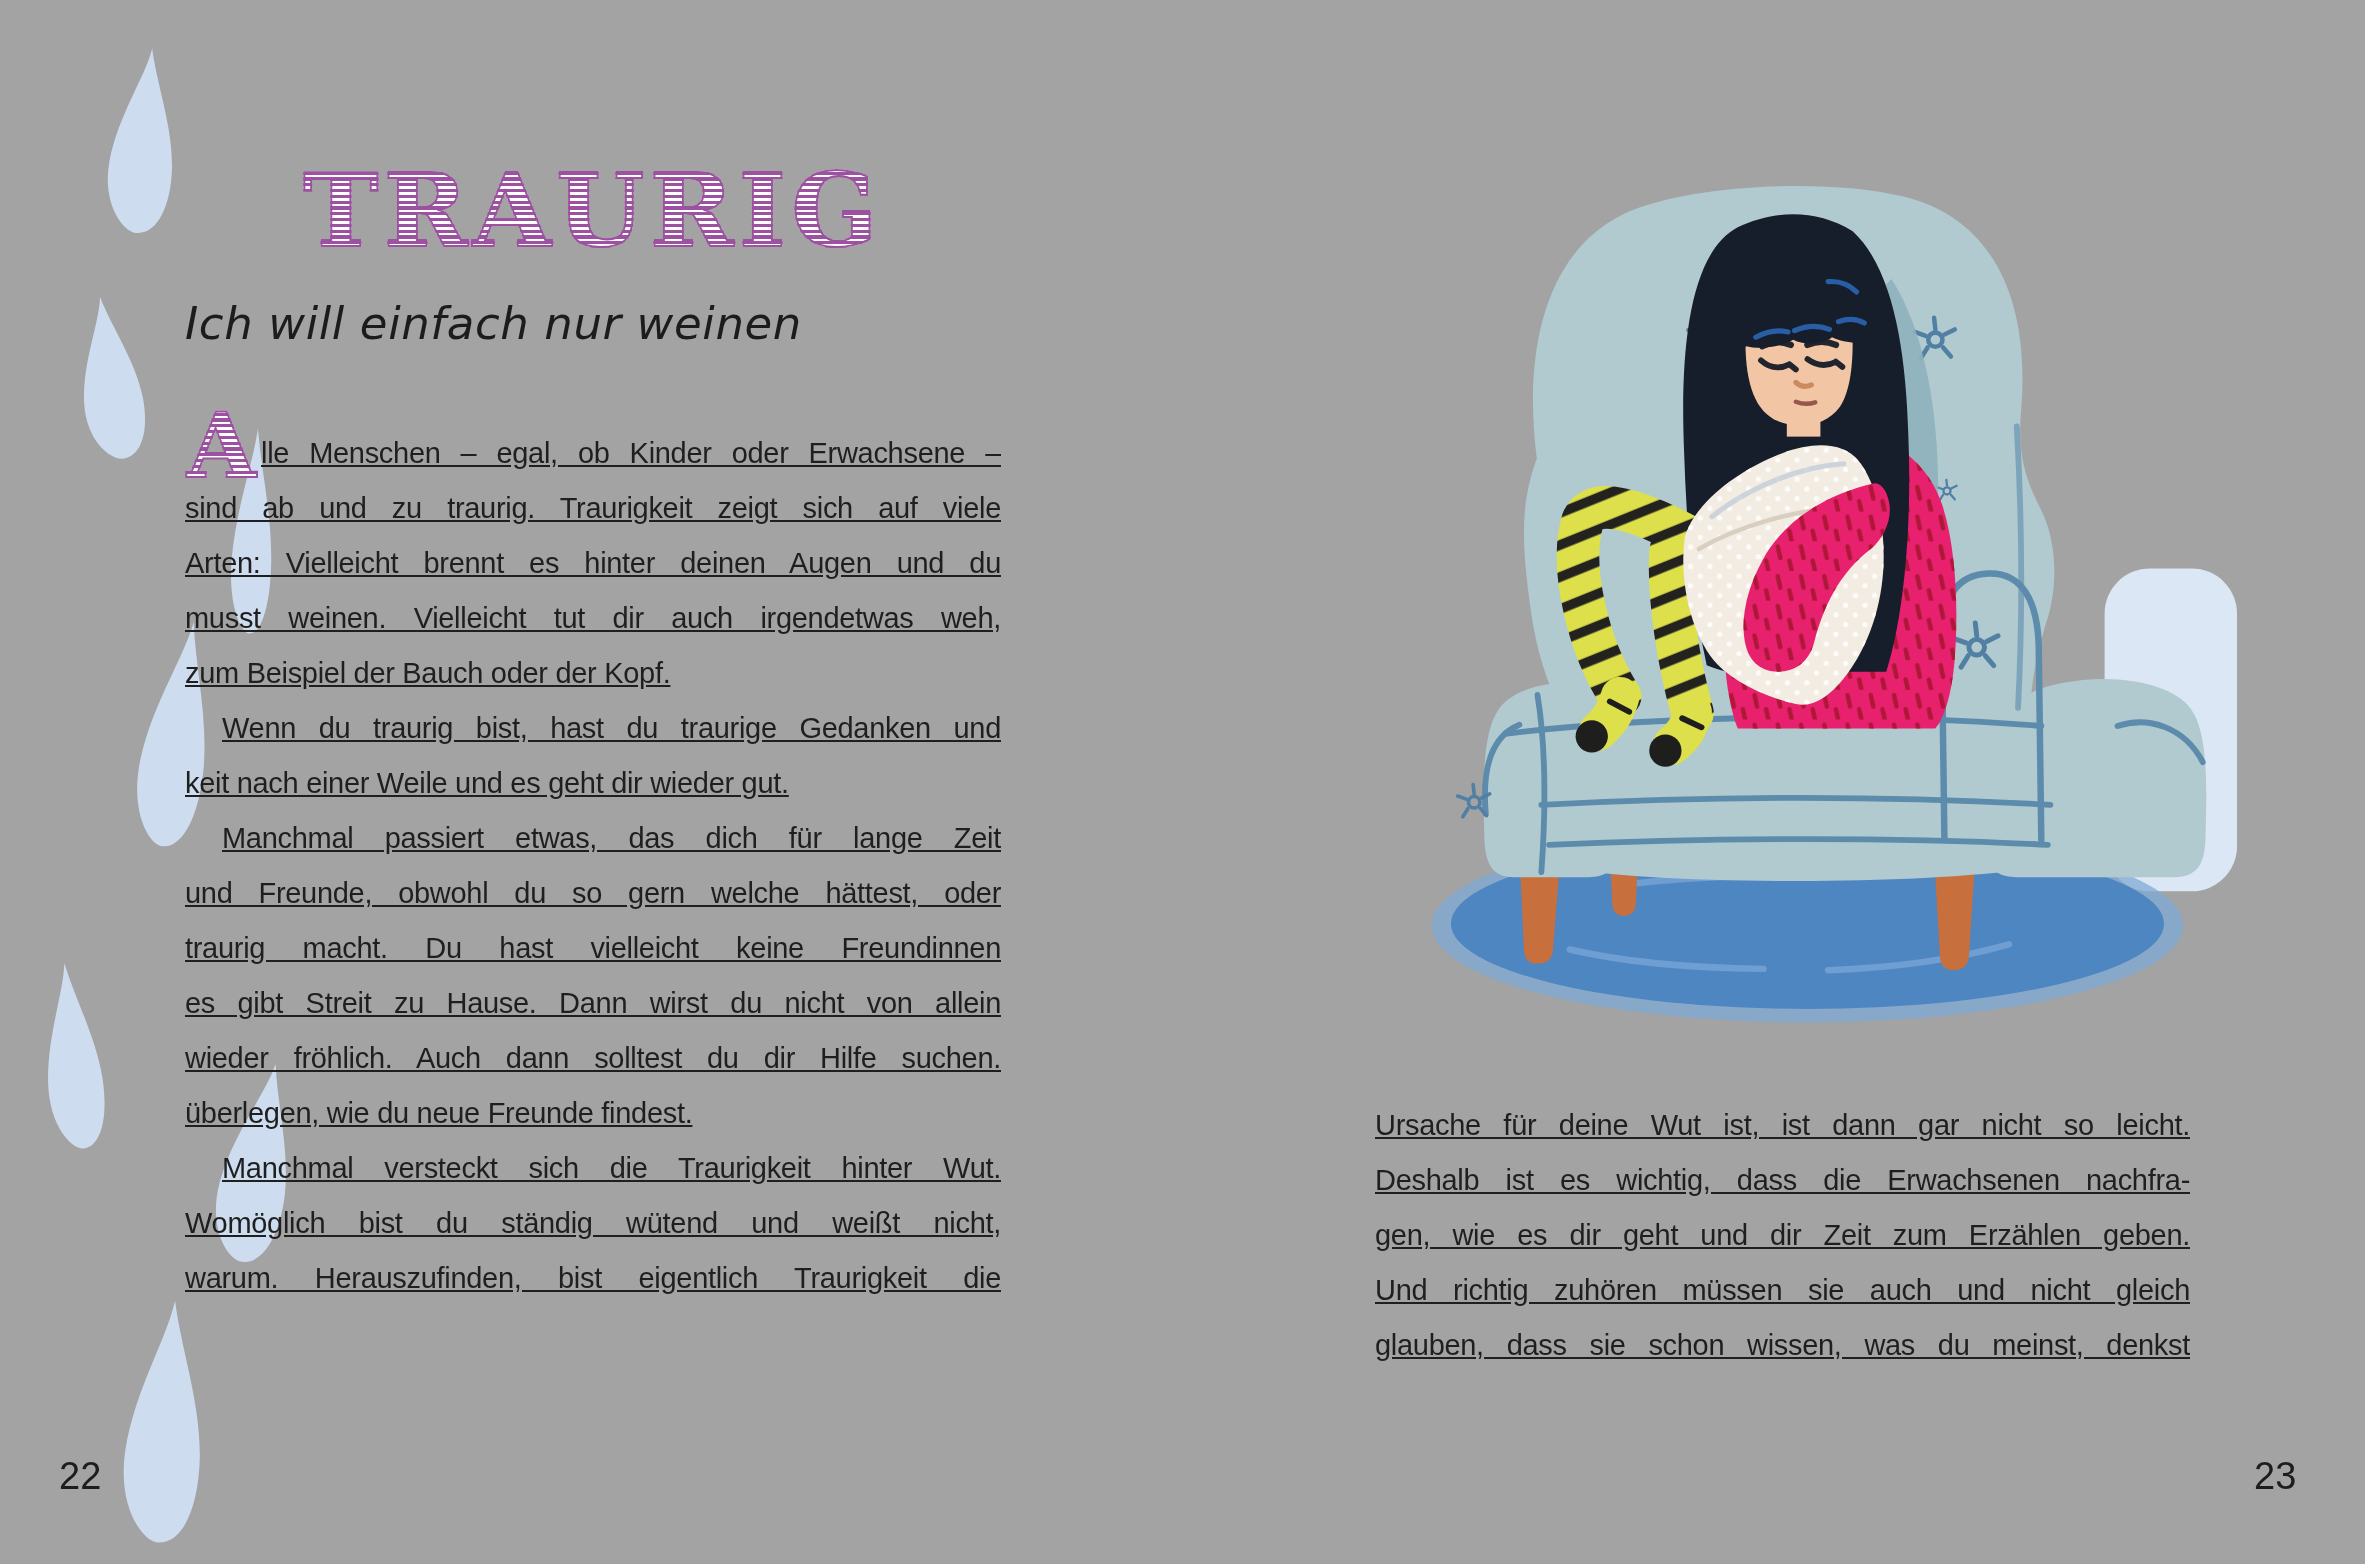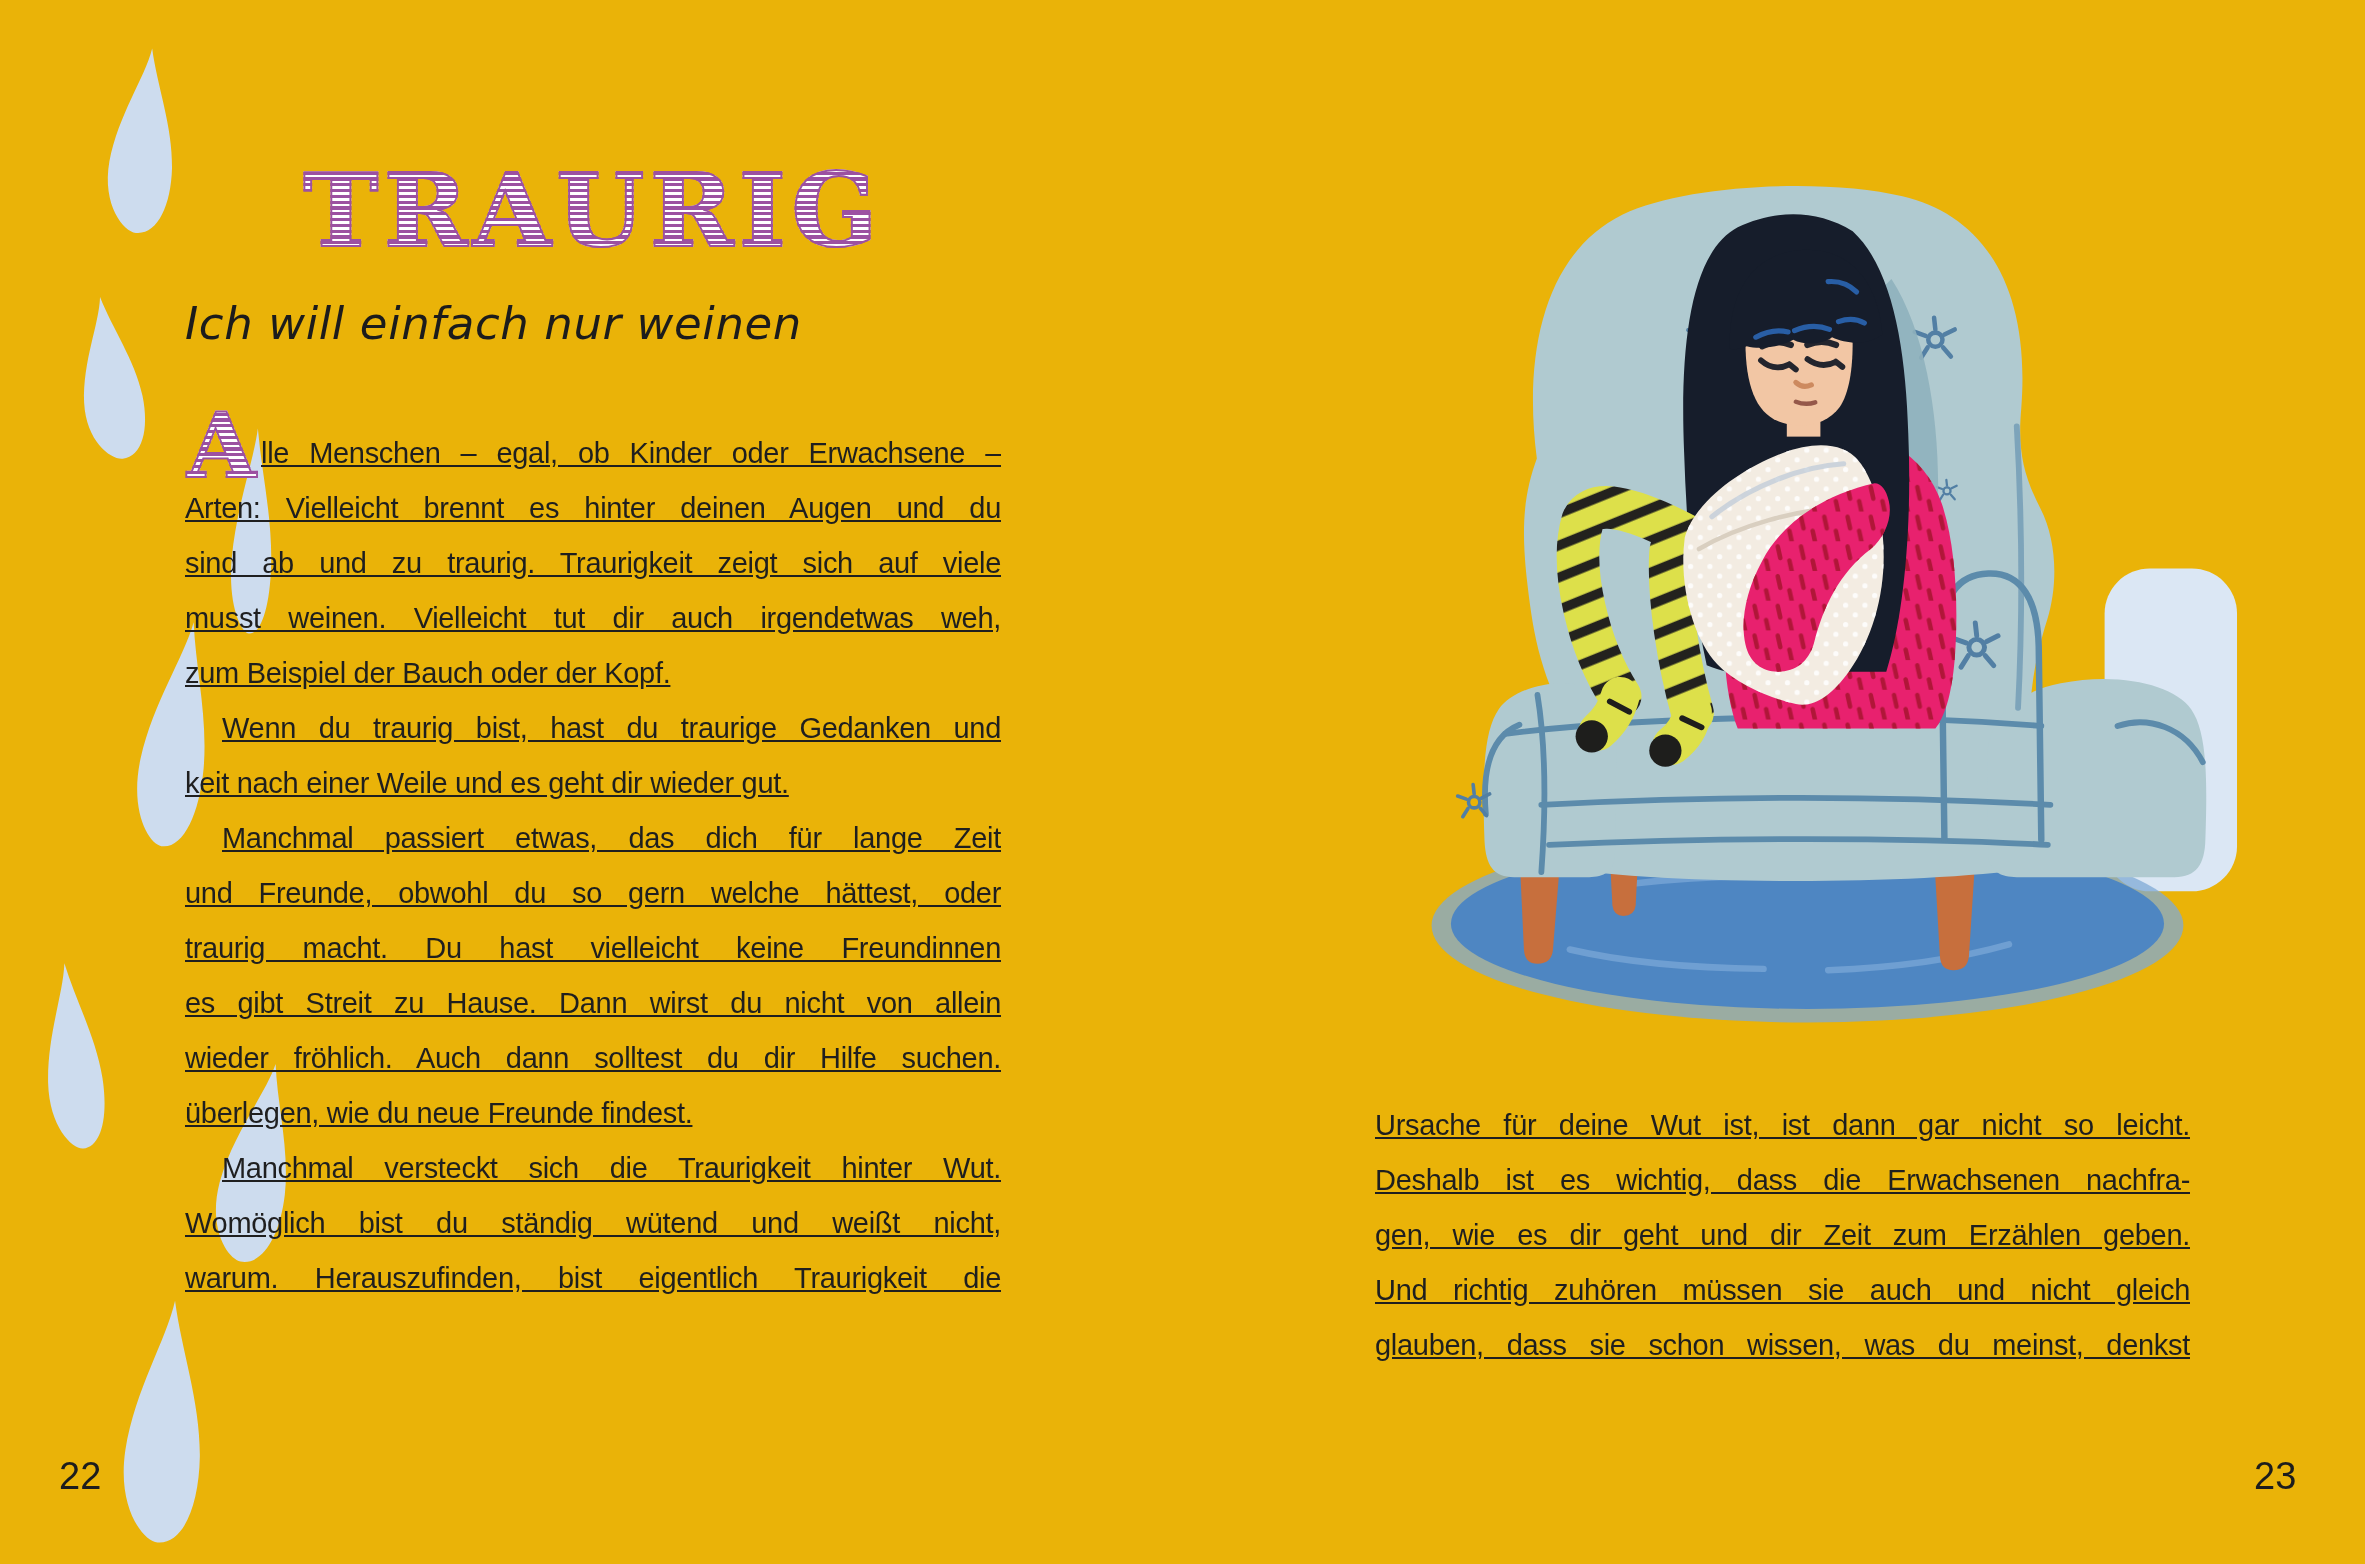--- a/index.html
+++ b/index.html
@@ -1,16 +1,16 @@
 <!DOCTYPE html>
 <html style="font-size:10.3px"><head>
 <meta charset="utf-8">
 <style>
   html,body{margin:0;padding:0;background:#e8e8e8;}
-  .spread{position:relative;width:2366px;height:1564px;background:#eab308;overflow:hidden;
+  .spread{position:relative;width:2366px;height:1564px;background:#a3a3a3;overflow:hidden;
           font-family:"Liberation Sans",sans-serif;}
   
   .drop{position:absolute;}
   .drop svg{display:block;width:100%;height:100%;}
   
   .title{position:absolute;left:185px;top:160px;width:816px;text-align:center;
          font-family:"DejaVu Serif","Liberation Serif",serif;font-weight:700;
          font-size:101px;line-height:1;letter-spacing:5.2px;}
   .striped-text{color:#9c51a1;}
   @supports (-webkit-background-clip:text){
@@ -80,22 +80,22 @@
     <svg viewBox="0 0 100 240" preserveAspectRatio="none">
         <path d="M50,6 C44,44 14,92 9,150 C5,205 38,234 54,234 C82,234 97,198 93,150 C88,98 62,52 50,6 Z" fill="#cddcee"></path>
       </svg>
   </div>
 
   <div class="title striped-text">TRAURIG</div>
   <div class="subtitle">Ich will einfach nur weinen</div>
   <div class="dropcap striped-text">A</div>
   <div class="body-block" id="left-body">
       <div class="line dropline">lle Menschen – egal, ob Kinder oder Erwachsene –</div>
+      <div class="line">sind ab und zu traurig. Traurigkeit zeigt sich auf viele</div>
       <div class="line">Arten: Vielleicht brennt es hinter deinen Augen und du</div>
-      <div class="line">sind ab und zu traurig. Traurigkeit zeigt sich auf viele</div>
       <div class="line">musst weinen. Vielleicht tut dir auch irgendetwas weh,</div>
       <div class="line end">zum Beispiel der Bauch oder der Kopf.</div>
       <div class="line ind">Wenn du traurig bist, hast du traurige Gedanken und</div>
       <div class="line end">keit nach einer Weile und es geht dir wieder gut.</div>
       <div class="line ind">Manchmal passiert etwas, das dich für lange Zeit</div>
       <div class="line">und Freunde, obwohl du so gern welche hättest, oder</div>
       <div class="line">traurig macht. Du hast vielleicht keine Freundinnen</div>
       <div class="line">es gibt Streit zu Hause. Dann wirst du nicht von allein</div>
       <div class="line">wieder fröhlich. Auch dann solltest du dir Hilfe suchen.</div>
       <div class="line end">überlegen, wie du neue Freunde findest.</div>

